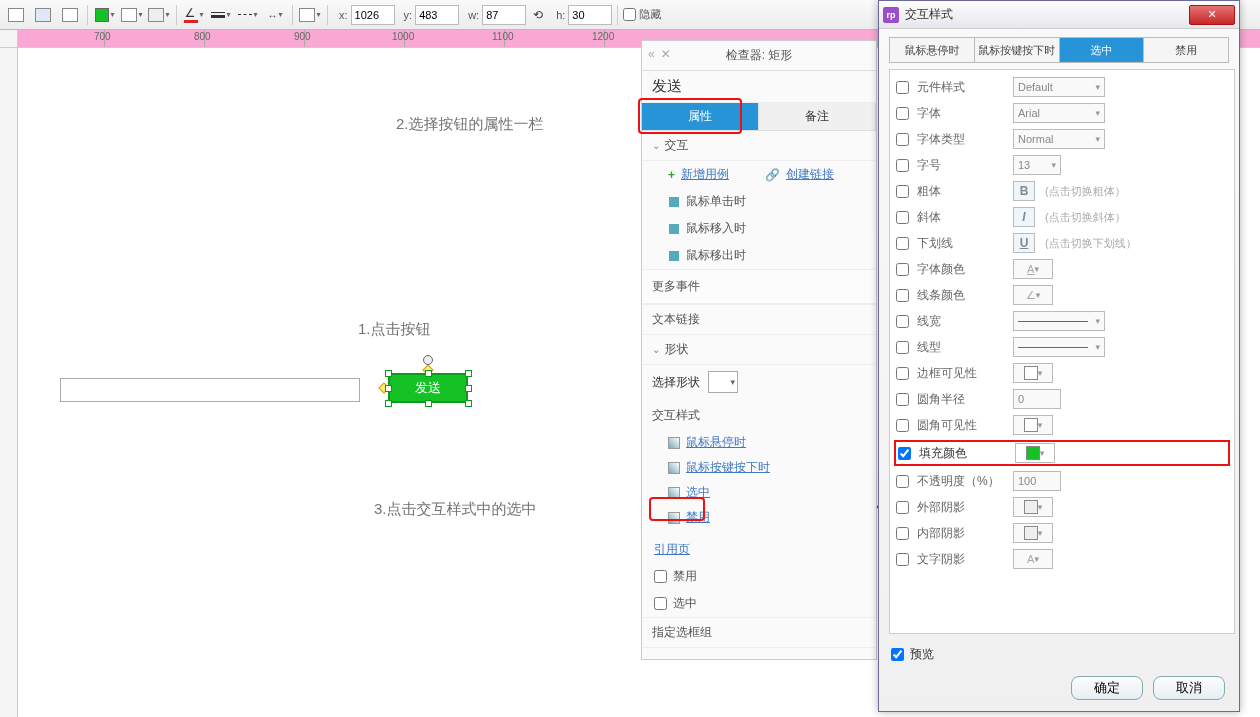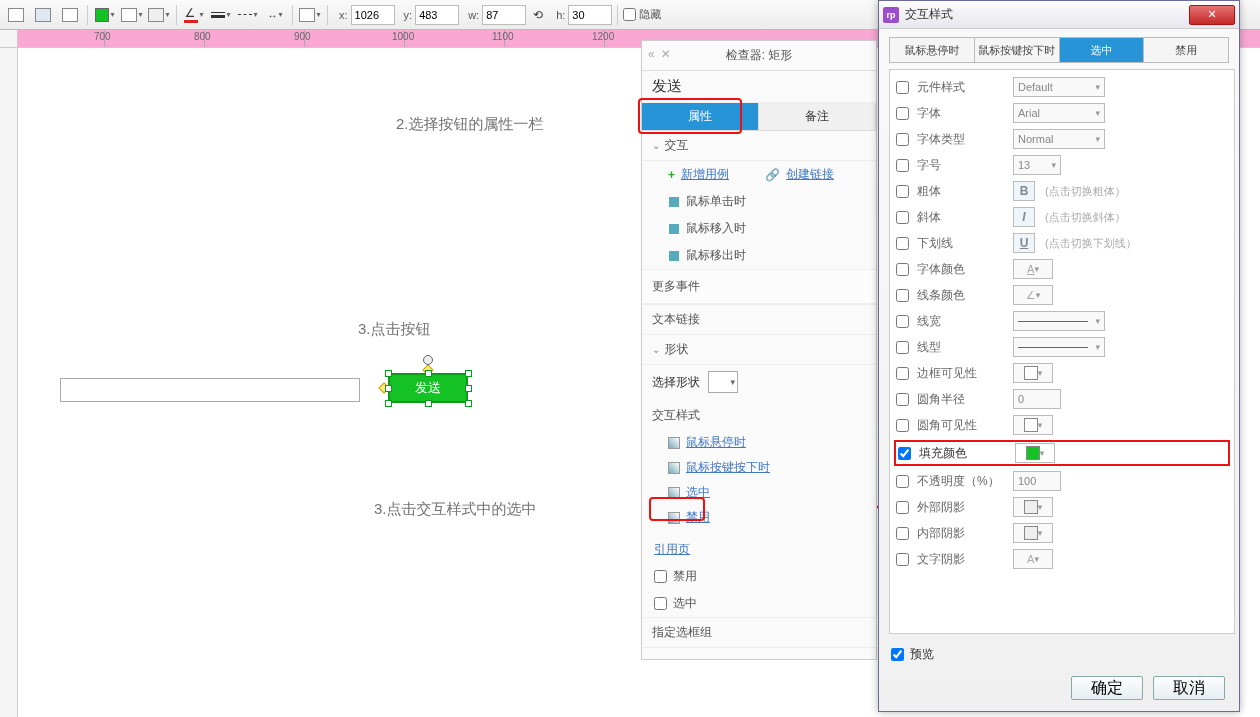--- a/index.html
+++ b/index.html
@@ -84,21 +84,21 @@
 .prop-row .cb { margin-right:2px;}
 .prop-label { width:90px; color:#666; font-size:12px;}
 .prop-ctrl { width:92px; height:20px; border:1px solid #bbb; background:#f9f9f9; color:#888; font-size:11px; padding:0 4px; display:flex; align-items:center; justify-content:space-between;}
 .prop-ctrl.drop::after{content:"▾"; font-size:9px; color:#999;}
 .prop-ctrl.swatch { width:40px; justify-content:center; padding:0;}
 .prop-ctrl.swatch .sw{ width:14px; height:14px; border:1px solid #888;}
 .prop-hint { color:#aaa; font-size:11px; margin-left:4px;}
 .toggle-btn { width:22px; height:20px; border:1px solid #bbb; background:#eef6fb; display:flex; align-items:center; justify-content:center; color:#888; font-weight:bold; font-size:12px;}
 .red-box2 { border:2px solid #e11; border-radius:0; padding:2px; }
 .dlg-footer { height:46px; display:flex; align-items:center; justify-content:flex-end; gap:10px; padding:0 14px;}
-.dlg-footer .win-btn { width:72px; height:24px; border:1px solid #8aa; background:linear-gradient(#fdfdfd,#e6eef2); border-radius:2px; font-size:16px; cursor:pointer;}
+.dlg-footer .win-btn { width:72px; height:24px; border:1px solid #8aa; background:linear-gradient(#fdfdfd,#e6eef2); border-radius:8px; font-size:13px; cursor:pointer;}
 .preview-row { padding:6px 12px 2px; display:flex; align-items:center; gap:6px;}
 
 
 .dlg-body::-webkit-scrollbar{width:16px;}
 .dlg-body::-webkit-scrollbar-track{background:#f0f0f0; border-left:1px solid #ddd;}
 .dlg-body::-webkit-scrollbar-thumb{background:#c8c8c8; border:1px solid #aaa;}
 
 
 .ico-generic { width:16px; height:14px; border:1px solid #888; background:#fff;}
 .ico-fill-green { width:14px; height:14px; background:#14c225; border:1px solid #666;}
@@ -208,21 +208,21 @@
     <span class="sel-handle tm"></span>
     <span class="sel-handle tr"></span>
     <span class="sel-handle ml"></span>
     <span class="sel-handle mr"></span>
     <span class="sel-handle bl"></span>
     <span class="sel-handle bm"></span>
     <span class="sel-handle br"></span>
   </div>
 </div>
 
-<div class="anno" style="left:358px; top:320px;">3.点击按钮</div>
+<div class="anno" style="left:358px; top:320px;">1.点击按钮</div>
 <div class="anno" style="left:396px; top:115px;">2.选择按钮的属性一栏</div>
 <div class="anno" style="left:374px; top:500px;">3.点击交互样式中的选中</div>
 <div class="anno" style="left:1082px; top:524px;">4.填充启用按钮时</div>
 <div class="anno" style="left:1082px; top:547px;">的按钮颜色</div>
 
 <svg class="red-arrow" style="left:720px; top:497px; width:180px; height:20px;" viewBox="0 0 180 20">
   <line x1="0" y1="10" x2="165" y2="10" stroke="#e11" stroke-width="2.5"></line>
   <polygon points="180,10 162,4 162,16" fill="#e11"></polygon>
 </svg>
 

